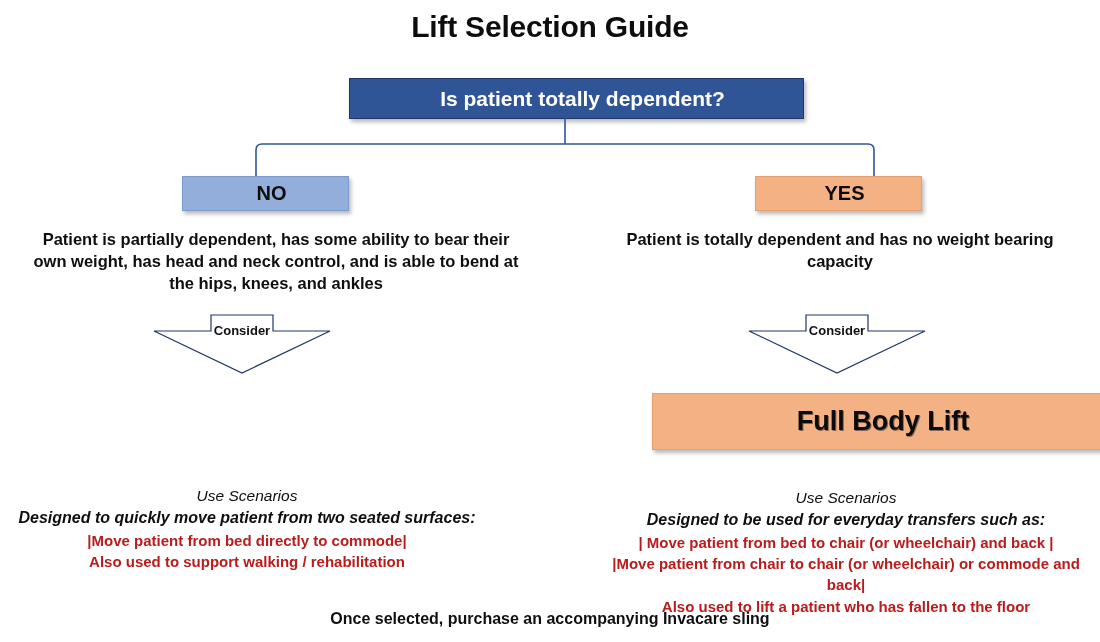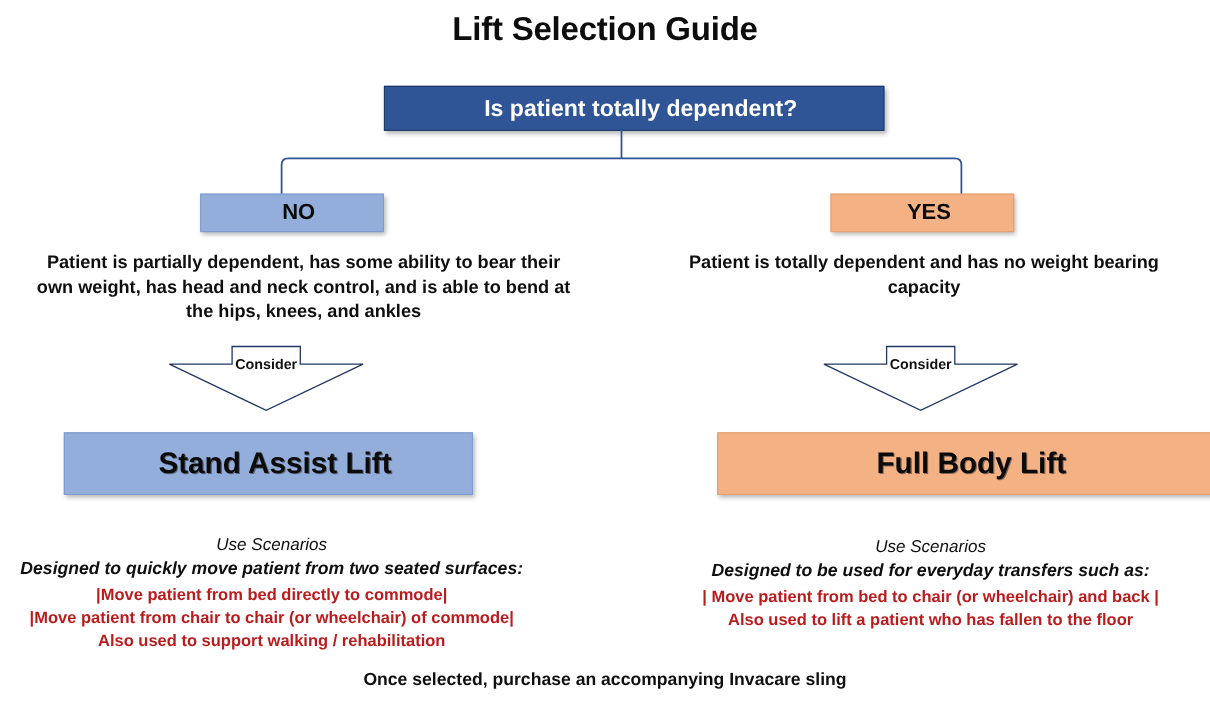--- a/index.html
+++ b/index.html
@@ -219,38 +219,35 @@
     <div class="consider-label">Consider</div>
   </div>
 
   <div class="consider-arrow consider-right">
     <svg width="180" height="62" viewBox="0 0 180 62">
       <polygon points="59,2 121,2 121,18 178,18 90,60 2,18 59,18" fill="#ffffff" stroke="#1f3864" stroke-width="1.2"></polygon>
     </svg>
     <div class="consider-label">Consider</div>
   </div>
 
-  <div class="node-box result-box result-left">
-    <span>Stand Assist Lift</span>
-  </div>
 
   <div class="node-box result-box result-right">
     <span>Full Body Lift</span>
   </div>
 
   <div class="scenarios scenarios-left">
     <div class="scenarios-heading">Use Scenarios</div>
     <div class="scenarios-lead">Designed to quickly move patient from two seated surfaces:</div>
     <div class="scenarios-item">|Move patient from bed directly to commode|</div>
-    <div class="scenarios-item">|Move patient from chair to chair (or wheelchair) of commode|</div>
     <div class="scenarios-item">Also used to support walking / rehabilitation</div>
   </div>
 
   <div class="scenarios scenarios-right">
     <div class="scenarios-heading">Use Scenarios</div>
     <div class="scenarios-lead">Designed to be used for everyday transfers such as:</div>
     <div class="scenarios-item">| Move patient from bed to chair (or wheelchair) and back |</div>
+    <div class="scenarios-item">|Move patient from chair to chair (or wheelchair) or commode and back|</div>
     <div class="scenarios-item">Also used to lift a patient who has fallen to the floor</div>
   </div>
 
   <div class="footer-note">Once selected, purchase an accompanying Invacare sling</div>
 
 </div>
 
 </body></html>

